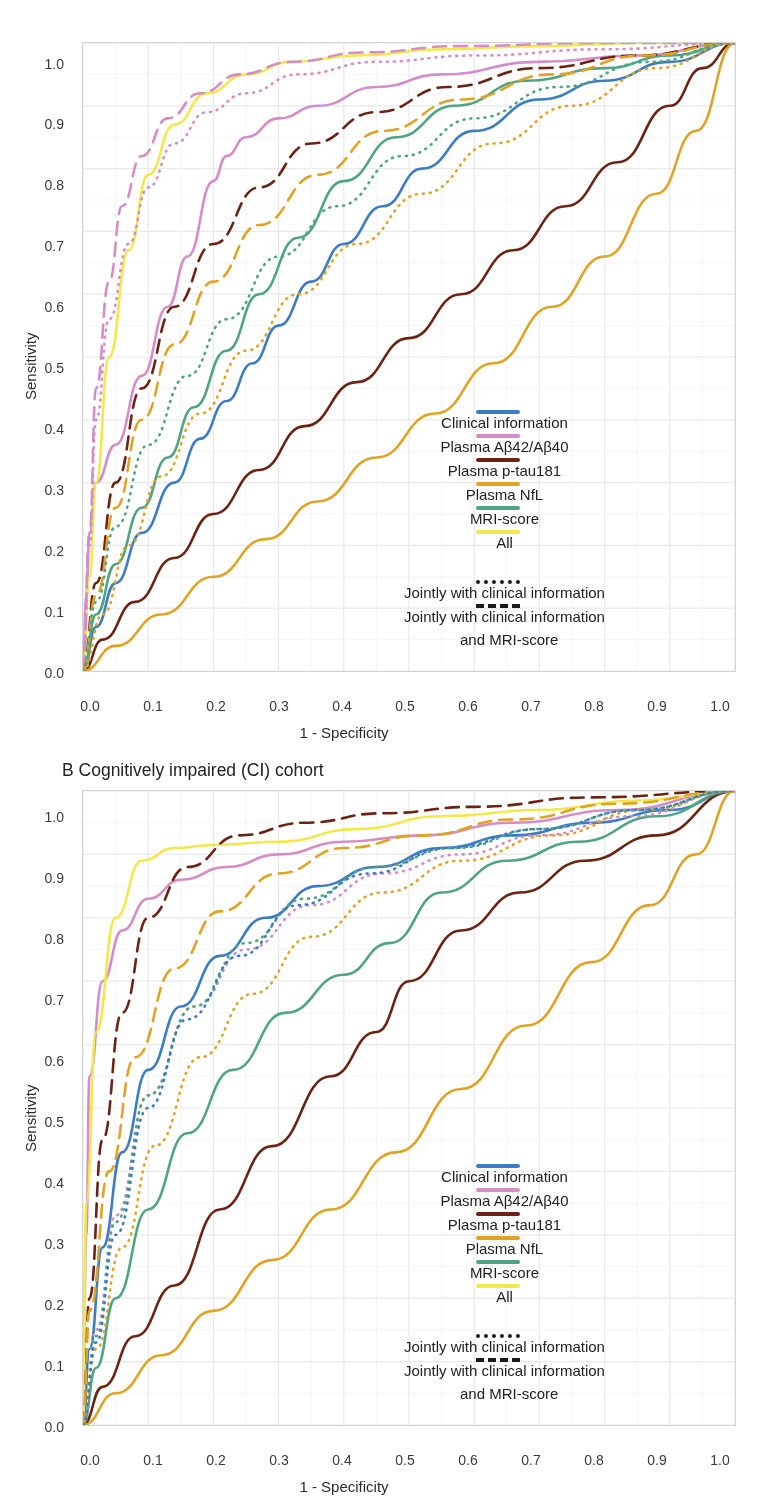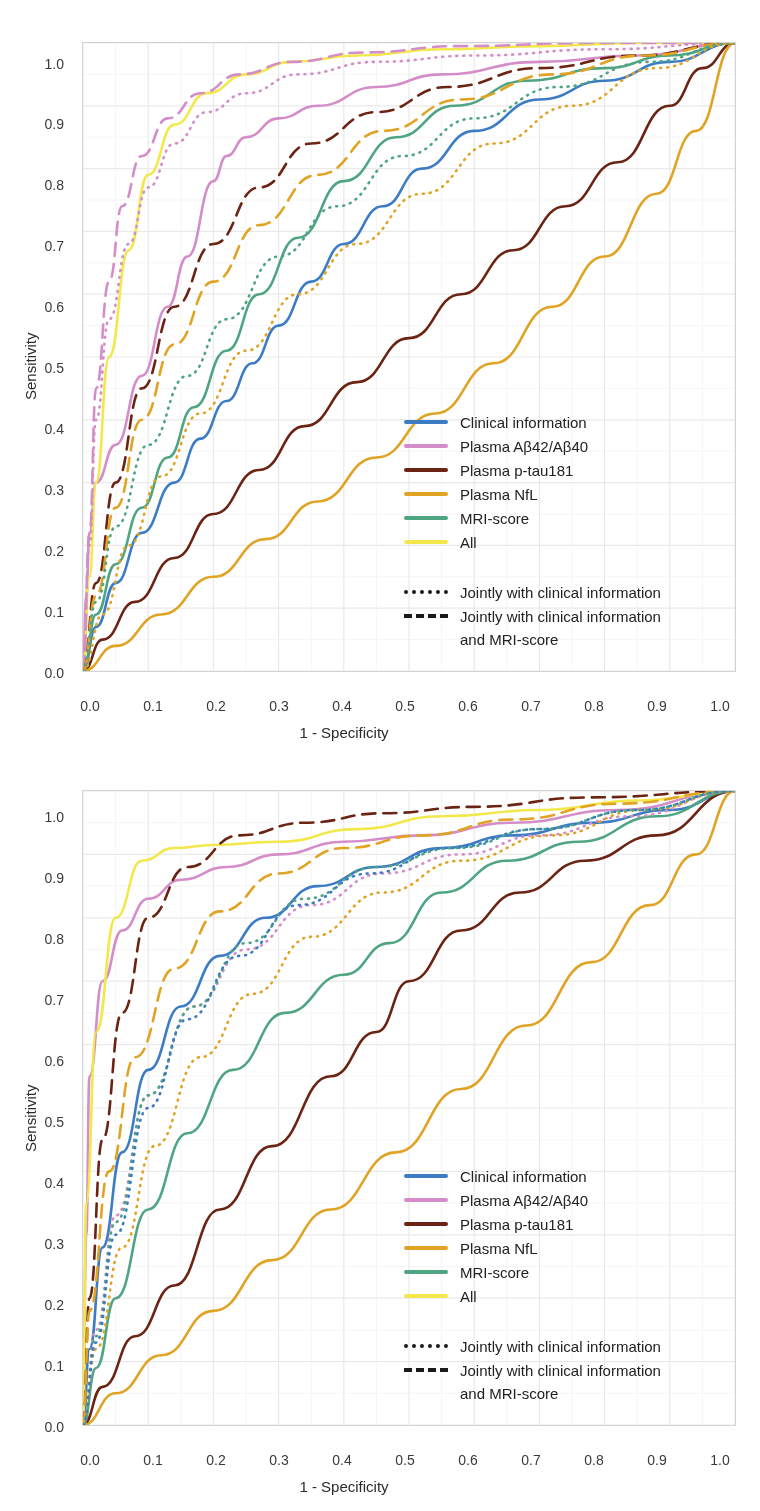--- a/index.html
+++ b/index.html
@@ -80,20 +80,21 @@
 
   .legend {
     position: absolute;
     font-size: 15px;
     color: #222;
   }
   .legend-row {
     display: flex;
     align-items: center;
     height: 24px;
+    flex-direction: column;
   }
   .legend-swatch {
     width: 44px;
     height: 4px;
     border-radius: 2px;
     margin-right: 12px;
     flex: 0 0 auto;
   }
   .legend-swatch.dotted {
     height: 0;
@@ -242,20 +243,21 @@
       </div>
       <div class="legend-row">
         <span class="legend-swatch dashed"></span>
         <span class="legend-label">Jointly with clinical information</span>
       </div>
       <div class="legend-sub">and MRI-score</div>
     </div>
   </div>
 
   <div class="panel" id="panel-b">
+    <div class="panel-title">B Cognitively impaired (CI) cohort</div>
 
     <div class="axis-label-y" style="left:22px; top:400px;">Sensitivity</div>
 
     <div class="tick-label tick-y" style="left:20px; top:667px;">0.0</div>
     <div class="tick-label tick-y" style="left:20px; top:606px;">0.1</div>
     <div class="tick-label tick-y" style="left:20px; top:545px;">0.2</div>
     <div class="tick-label tick-y" style="left:20px; top:484px;">0.3</div>
     <div class="tick-label tick-y" style="left:20px; top:423px;">0.4</div>
     <div class="tick-label tick-y" style="left:20px; top:362px;">0.5</div>
     <div class="tick-label tick-y" style="left:20px; top:301px;">0.6</div>

